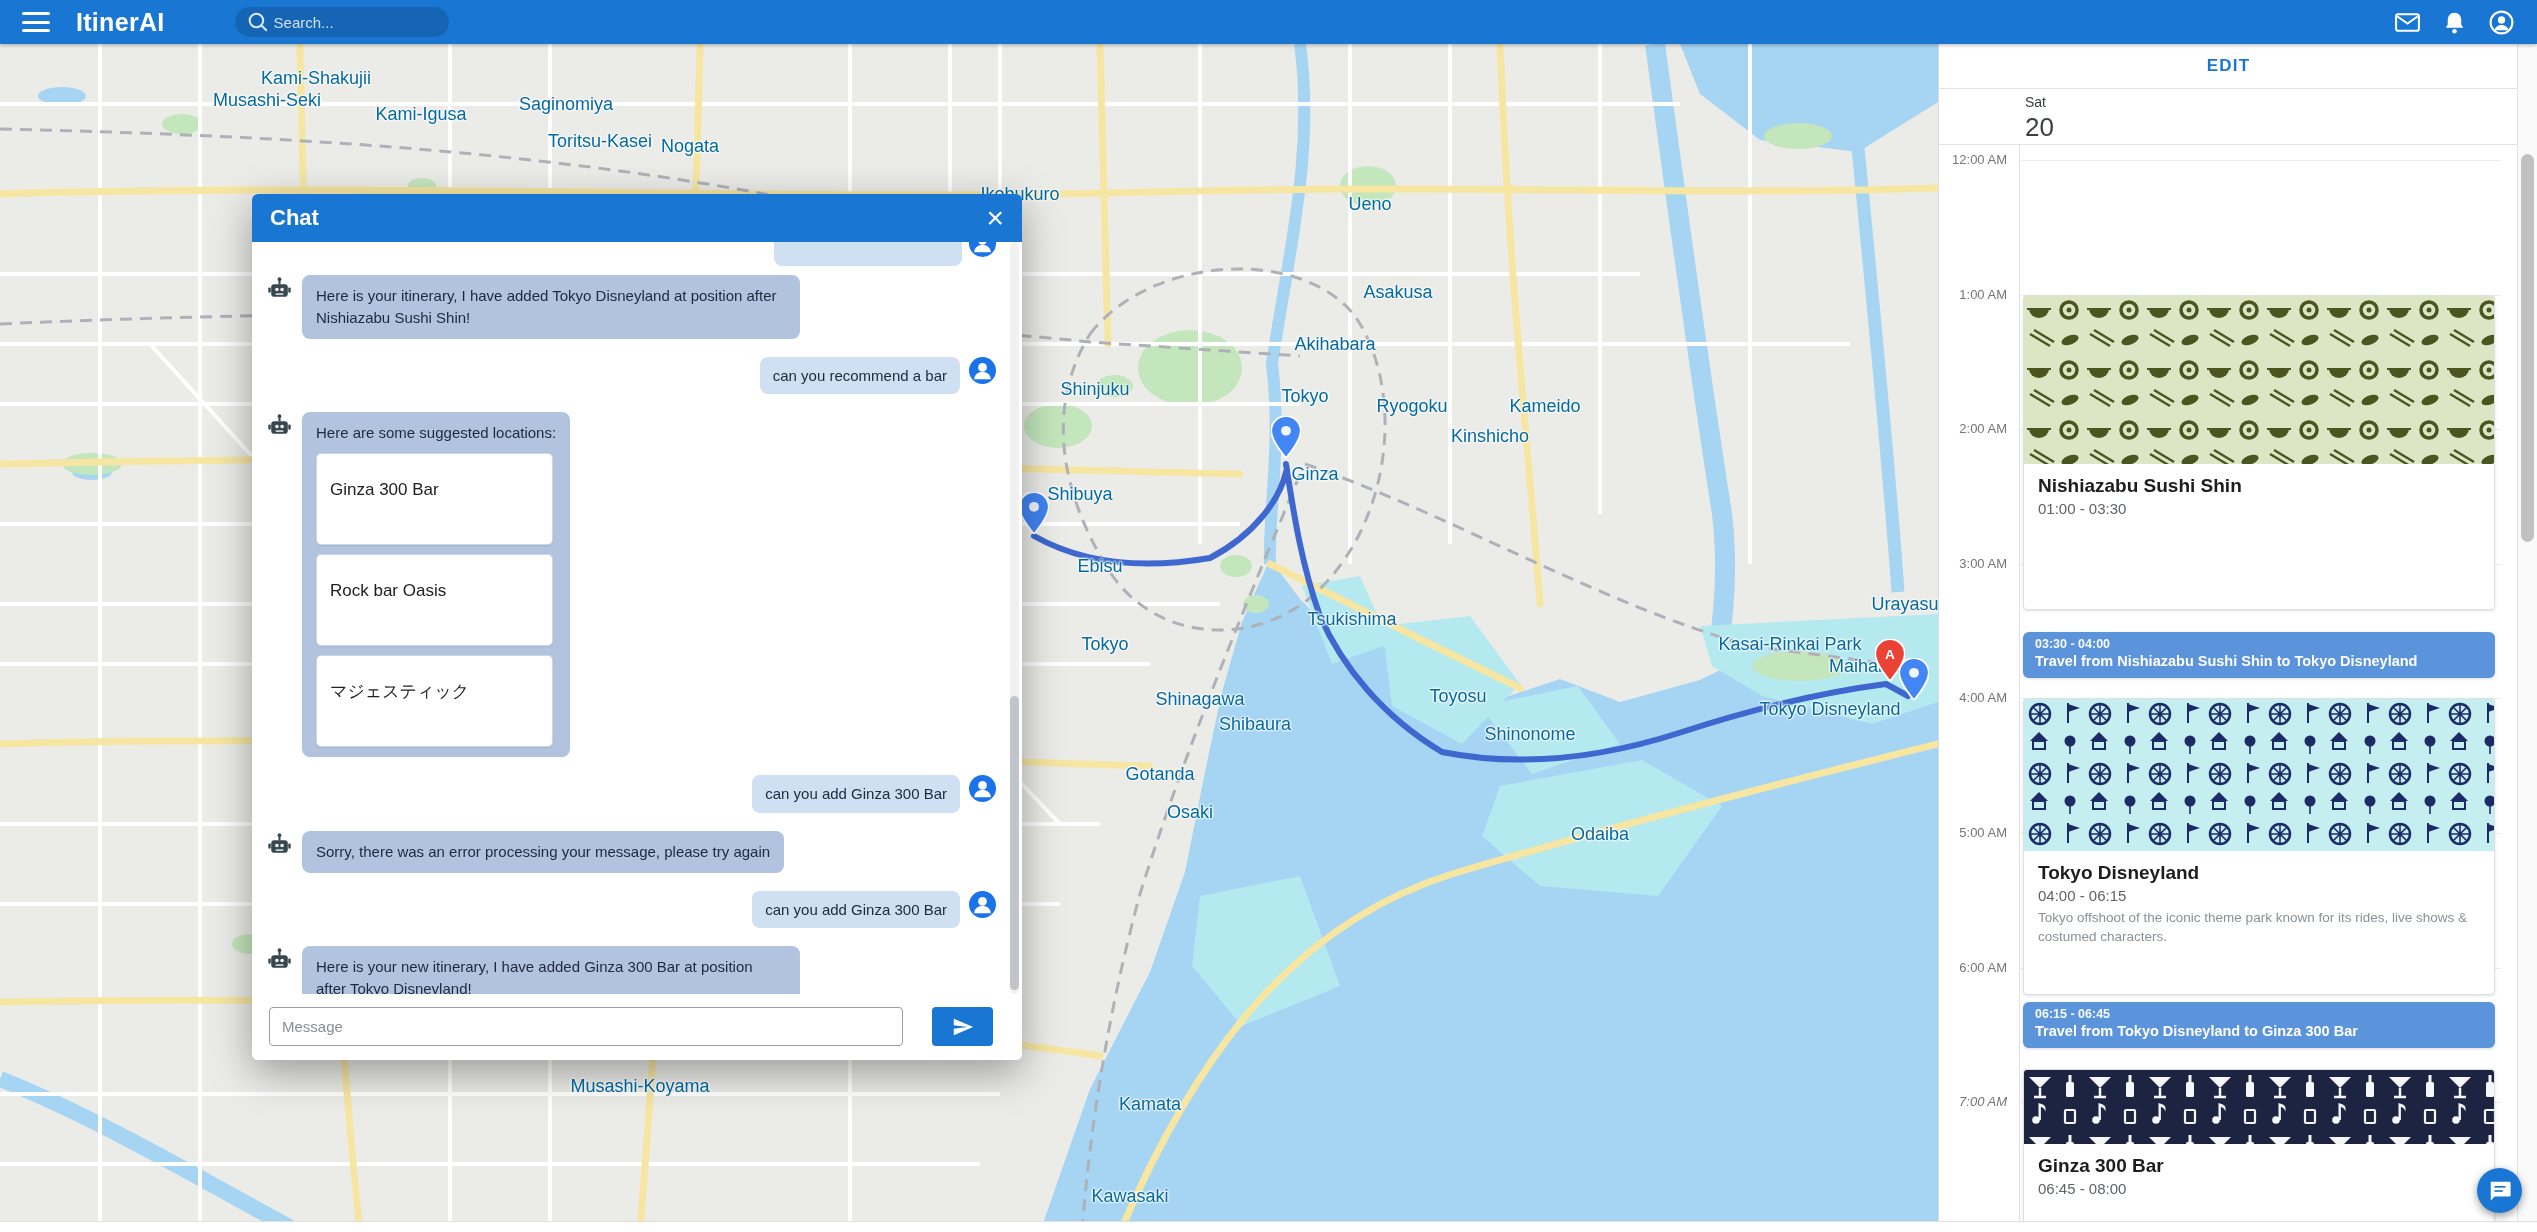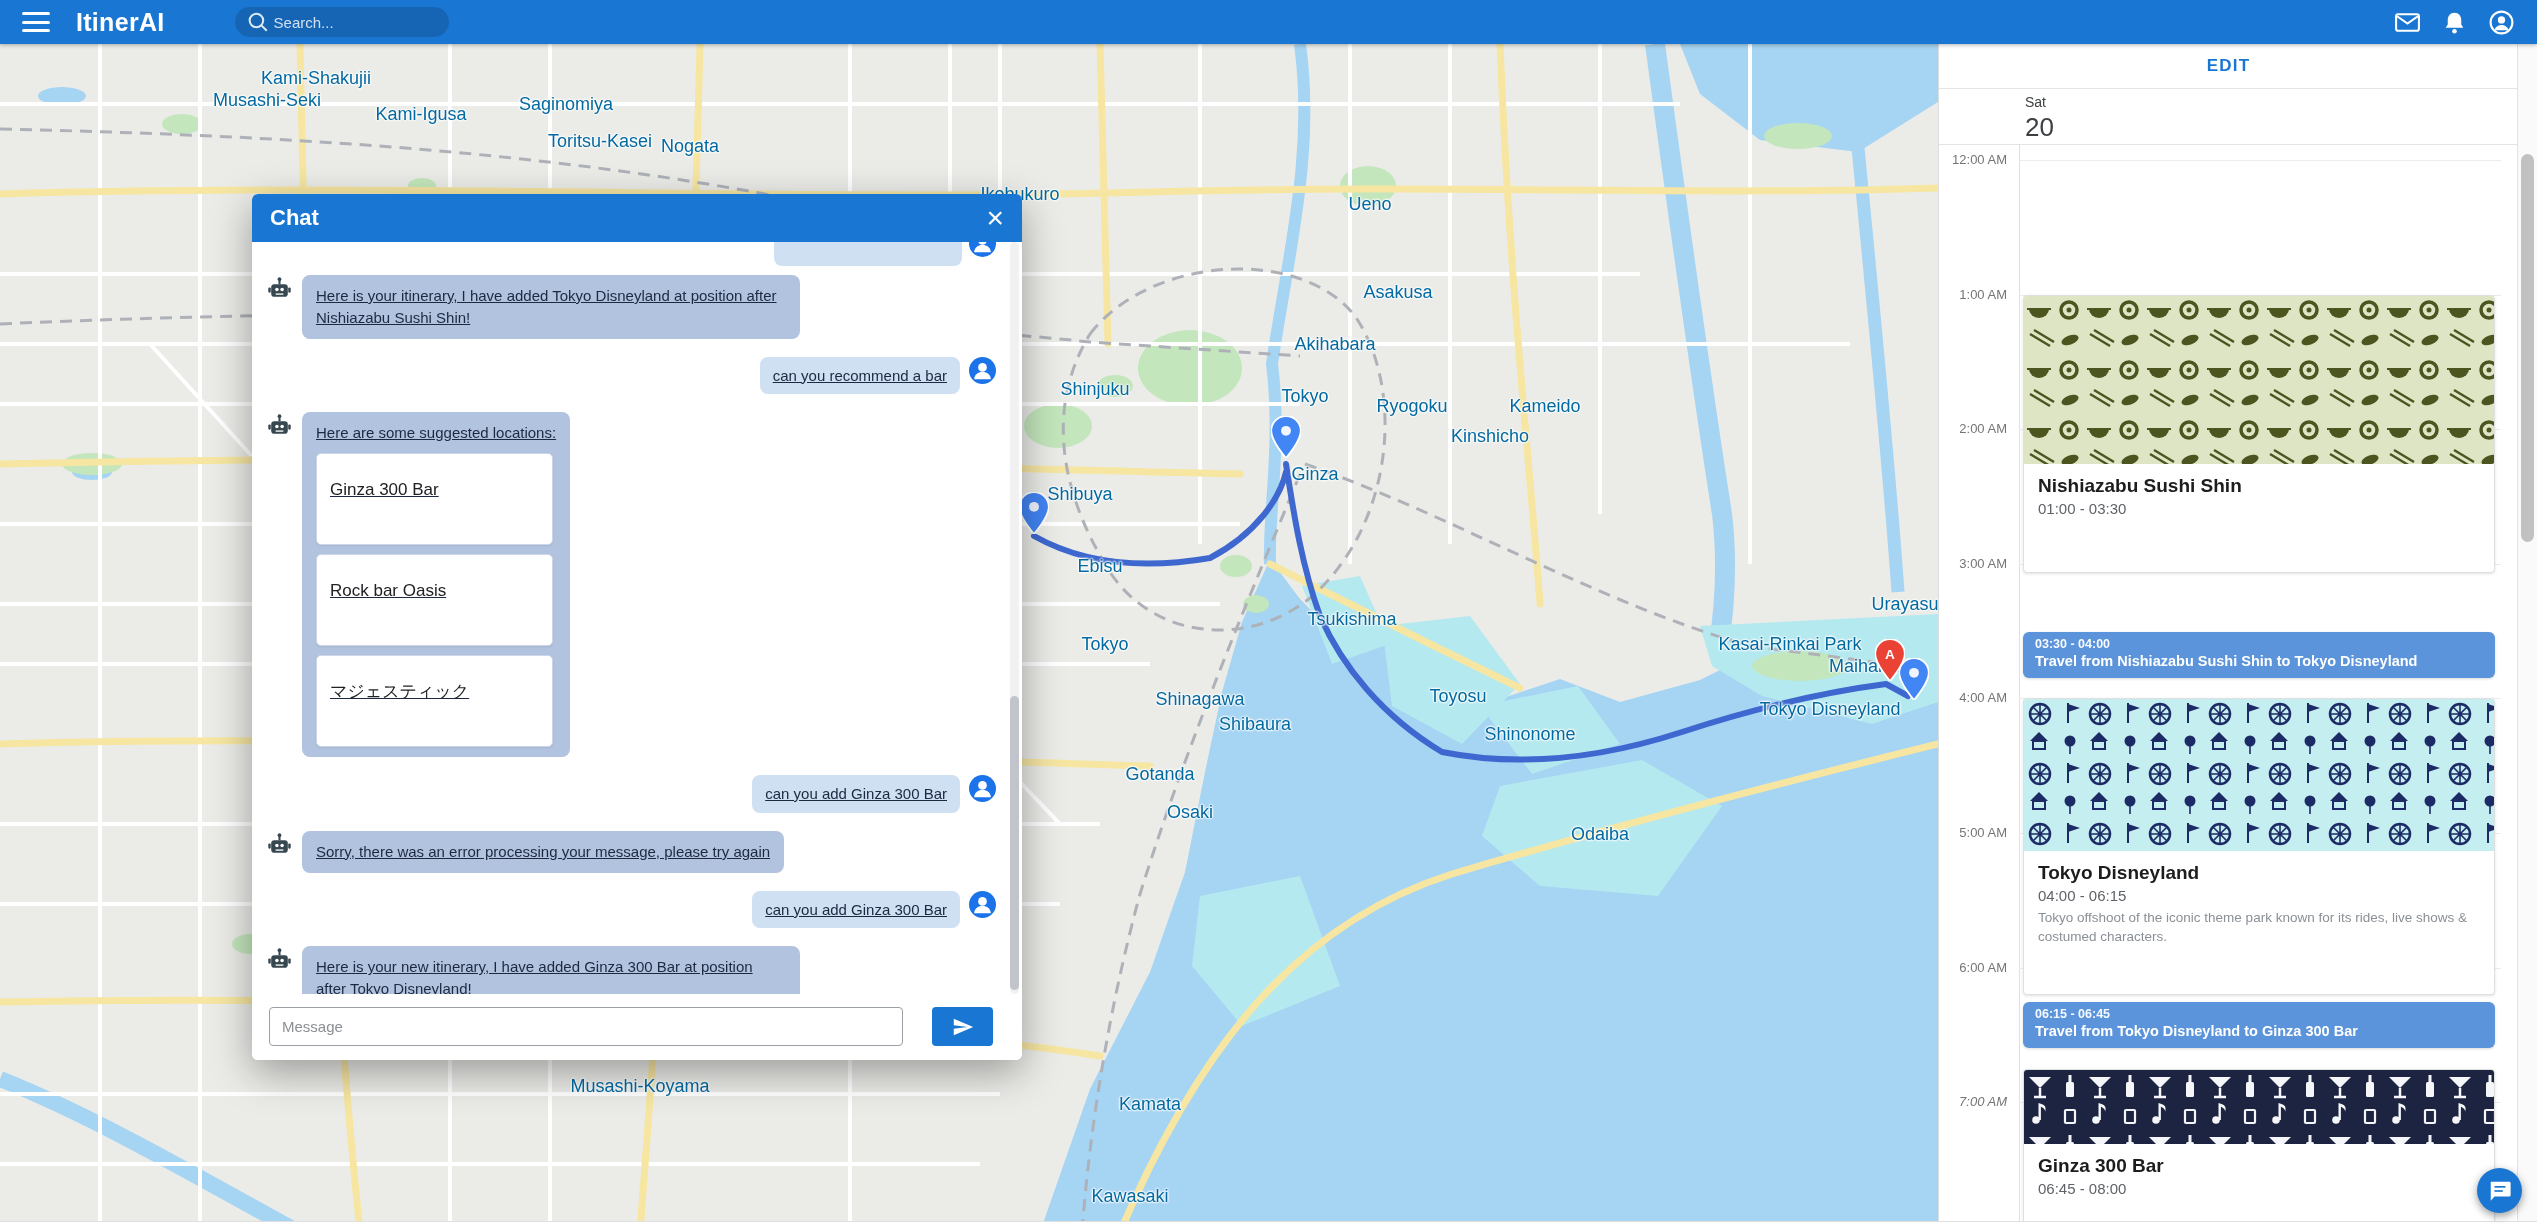--- a/index.html
+++ b/index.html
@@ -30,21 +30,21 @@
   
   .chat{position:absolute;left:252px;top:194px;width:770px;height:866px;background:#fff;border-radius:6px;
         box-shadow:0 12px 40px rgba(0,0,0,.35);overflow:hidden;z-index:20;}
   .chat-header{height:48px;background:var(--primary);display:flex;align-items:center;justify-content:space-between;padding:0 18px;}
   .chat-title{color:#fff;font-size:22px;font-weight:bold;}
   .chat-close{color:#fff;font-size:30px;line-height:30px;cursor:pointer;font-weight:300;}
   .chat-body{position:absolute;left:0;top:48px;right:0;bottom:66px;overflow:hidden;padding:33px 26px 0 14px;box-sizing:border-box;}
   .msg-row{display:flex;margin-bottom:18px;align-items:flex-start;gap:9px;}
   .msg-row.user{justify-content:flex-end;}
   .avatar{width:27px;height:27px;flex:0 0 auto;}
-  .bubble{border-radius:8px;padding:10px 14px;font-size:15px;line-height:1.45;color:#1c2940;max-width:470px;text-decoration:underline;}
+  .bubble{border-radius:8px;padding:10px 14px;font-size:15px;line-height:1.45;color:#1c2940;max-width:470px;}
   .bubble.bot{background:var(--bot);}
   .bubble.user{background:var(--user);padding:8px 13px;}
   .sugg-card{width:222px;height:66px;background:#fff;border:1px solid #ccd6e6;border-radius:5px;margin-top:9px;
              padding:24px 0 0 13px;font-size:17px;color:#202124;cursor:pointer;box-shadow:0 1px 2px rgba(0,0,0,.08);}
   .clip-bubble{position:absolute;top:-8px;right:60px;width:188px;height:32px;background:var(--user);border-radius:8px;}
   .clip-avatar{position:absolute;top:-12px;right:26px;}
   .chat-scroll{position:absolute;right:3px;top:48px;bottom:66px;width:9px;background:#f1f1f1;border-radius:5px;}
   .chat-thumb{position:absolute;right:3px;top:502px;width:9px;height:294px;background:#c1c5cb;border-radius:5px;cursor:pointer;}
   .chat-footer{position:absolute;left:0;bottom:0;width:100%;height:66px;background:#fff;}
   .chat-input{position:absolute;left:17px;top:13px;width:634px;height:39px;border:1px solid #9aa0a6;border-radius:4px;
@@ -409,21 +409,21 @@
       <div class="hour-label" style="top: 108px; left: 0px;">12:00 AM</div>
       <div class="hour-label" style="top: 242.6px; left: 0px;">1:00 AM</div>
       <div class="hour-label" style="top: 377.2px; left: 0px;">2:00 AM</div>
       <div class="hour-label" style="top: 511.8px; left: 0px;">3:00 AM</div>
       <div class="hour-label" style="top: 646.4px; left: 0px;">4:00 AM</div>
       <div class="hour-label" style="top: 781px; left: 0px;">5:00 AM</div>
       <div class="hour-label" style="top: 915.6px; left: 0px;">6:00 AM</div>
       <div class="hour-label" style="top: 1050.2px; left: 0px; font-style: italic;">7:00 AM</div>
     </div>
   <div class="cal-events" id="cal-events">
-      <div class="ev-card" style="top: 250.6px; height: 278px;">
+      <div class="ev-card" style="top: 250.6px; height: 315px;">
         <div class="ev-img" style="height: 168px;"><svg width="472" height="168">
             <defs>
               <pattern id="p-0" width="60" height="60" patternUnits="userSpaceOnUse">
                 <rect width="60" height="60" fill="#dde5c4"></rect>
                 <path d="M5,13 a10,9 0 0 0 20,0 z" fill="#4c5420"></path>
                 <line x1="3" y1="13" x2="27" y2="13" stroke="#4c5420" stroke-width="2"></line>
                 <circle cx="45" cy="14" r="8" fill="none" stroke="#4c5420" stroke-width="3.5"></circle>
                 <circle cx="45" cy="14" r="2.5" fill="#4c5420"></circle>
                 <line x1="6" y1="38" x2="26" y2="50" stroke="#4c5420" stroke-width="2.5"></line>
                 <line x1="10" y1="34" x2="30" y2="46" stroke="#4c5420" stroke-width="2.5"></line>

